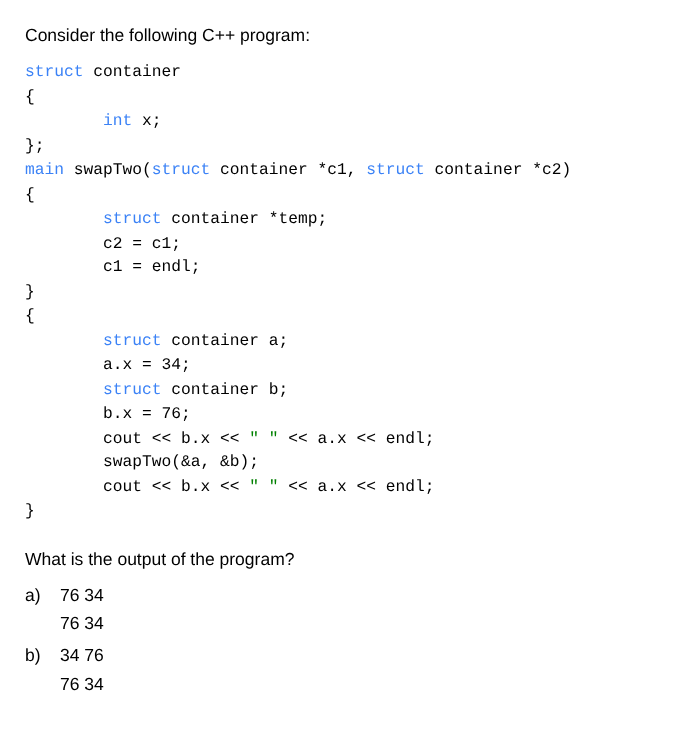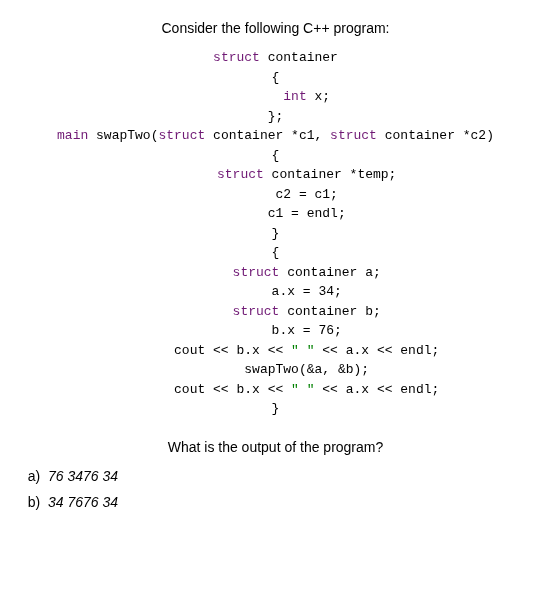--- a/index.html
+++ b/index.html
@@ -1,19 +1,18 @@
 <!DOCTYPE html>
 <html><head>
   <meta charset="utf-8">
   <style>
     * {
       margin: 0;
       padding: 0;
       box-sizing: border-box;
-      text-align: center;
     }
     body {
       font-family: Arial, sans-serif;
       font-size: 14px;
       background: #ffffff;
       color: #000000;
       width: 551px;
       min-height: 600px;
       padding: 20px 20px 20px 20px;
     }
@@ -22,21 +21,21 @@
       font-size: 14px;
     }
     .code-block {
       font-family: 'Courier New', Courier, monospace;
       font-size: 13px;
       line-height: 1.5;
       margin-bottom: 20px;
       background: #ffffff;
     }
     .kw {
-      color: #701a75;
+      color: #3b82f6;
       font-weight: normal;
     }
     .code-line {
       display: block;
       white-space: pre;
     }
     .question-text {
       font-size: 14px;
       font-weight: normal;
       margin-bottom: 10px;
@@ -50,22 +49,21 @@
       display: flex;
       align-items: flex-start;
       margin-bottom: 4px;
     }
     .answer-label {
       min-width: 28px;
       font-weight: normal;
     }
     .answer-values {
       display: flex;
-      flex-direction: row;
-      font-style: italic;
+      flex-direction: column;
     }
     .answer-line {
       display: block;
     }
   </style>
 </head>
 <body>
 
 <p class="intro-text">Consider the following C++ program:</p>
 

